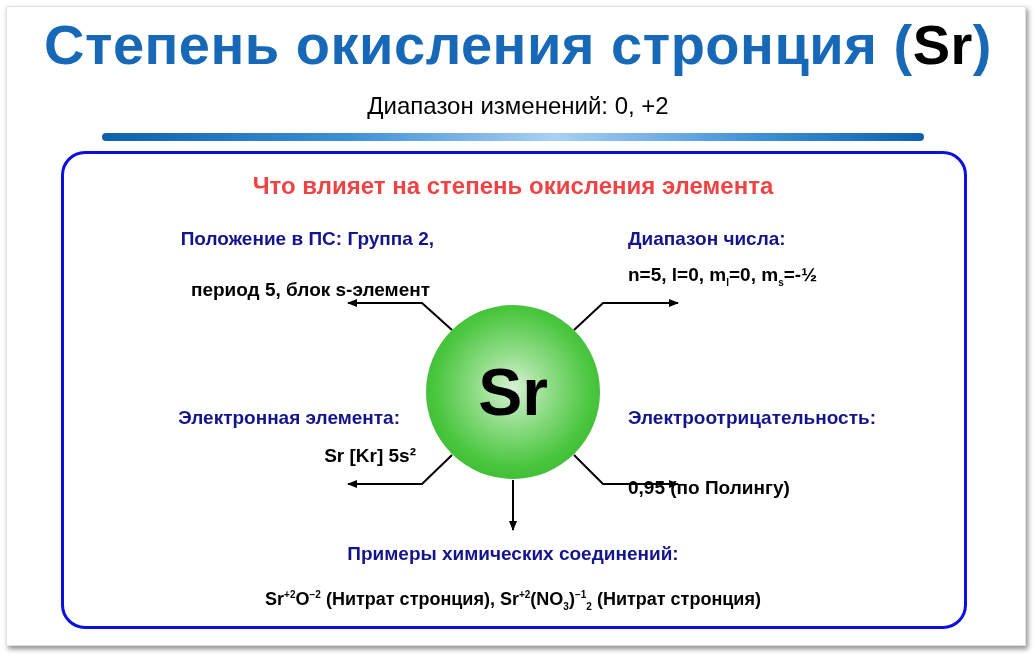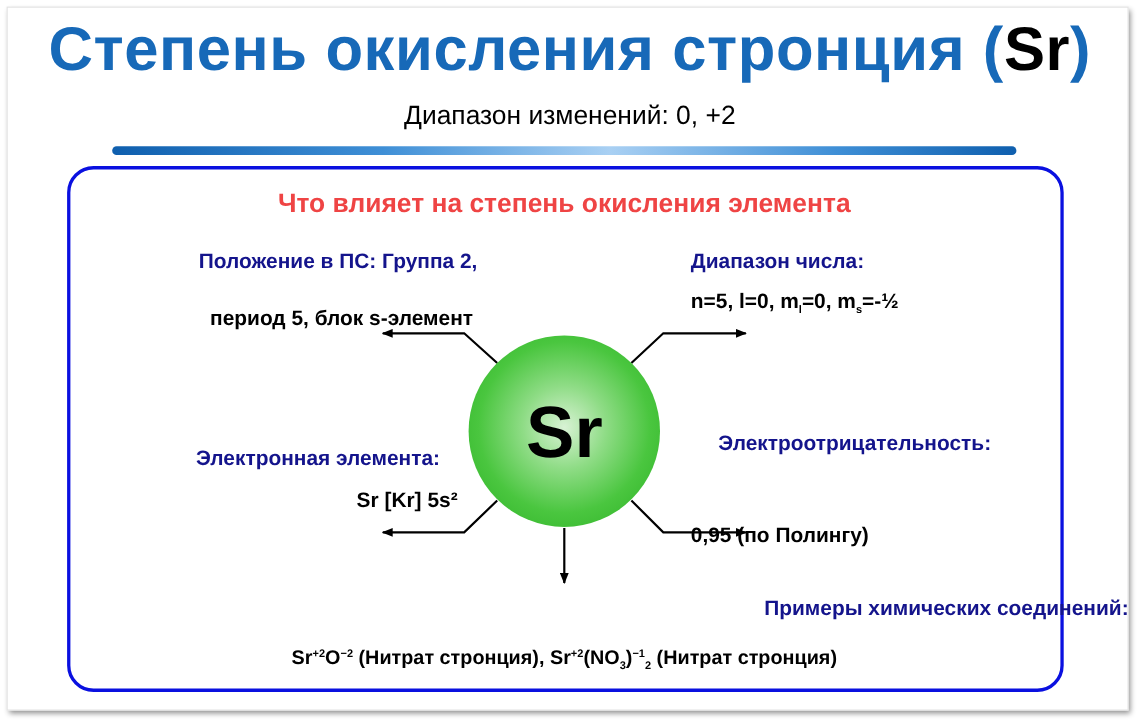--- a/index.html
+++ b/index.html
@@ -65,34 +65,34 @@
 
 <div class="lbl navy right-al" style="left:124px; top:227px; width:310px;">Положение в ПС: Группа 2,</div>
 <div class="lbl black right-al" style="left:124px; top:266px; width:306px;margin-top:12px;">период 5, блок s-элемент</div>
 
 <div class="lbl navy" style="left:628px; top:227px;">Диапазон числа:</div>
 <div class="lbl black" style="left:628px; top:263px;"><span>n=5, l=0, m</span><sub>l</sub><span>=0, m</span><sub>s</sub><span>=-½</span></div>
 
 <div class="lbl navy right-al" style="left:100px; top:406px; width:300px;">Электронная элемента:</div>
 <div class="lbl black right-al" style="left:114px; top:444px; width:302px;">Sr [Kr] 5s²</div>
 
-<div class="lbl navy" style="left:628px; top:392px;margin-left:25px;">Электроотрицательность:</div>
+<div class="lbl navy" style="left:628px; top:406px;">Электроотрицательность:</div>
 <div class="lbl black" style="left:628px; top:444px;margin-top:32px;">0,95 (по Полингу)</div>
 
 <svg class="lines" width="1036" height="657">
   <defs>
     <marker id="ah" markerWidth="10" markerHeight="8" refX="9" refY="4" orient="auto" markerUnits="userSpaceOnUse">
       <path d="M0,0 L10,4 L0,8 Z" fill="#000"></path>
     </marker>
   </defs>
   <polyline points="452,330 422,303 348,303" fill="none" stroke="#000" stroke-width="2" marker-end="url(#ah)"></polyline>
   <polyline points="452,455 422,484 348,484" fill="none" stroke="#000" stroke-width="2" marker-end="url(#ah)"></polyline>
   <polyline points="574,330 603,303 678,303" fill="none" stroke="#000" stroke-width="2" marker-end="url(#ah)"></polyline>
   <polyline points="574,455 603,484 678,484" fill="none" stroke="#000" stroke-width="2" marker-end="url(#ah)"></polyline>
   <line x1="513" y1="480" x2="513" y2="530" stroke="#000" stroke-width="2" marker-end="url(#ah)"></line>
 </svg>
 
 <div class="circle">
   <div class="circle-label">Sr</div>
 </div>
 
-<div class="lbl navy" style="left:0; top:542px; width:1026px; text-align:right;">Примеры химических соединений:</div>
+<div class="lbl navy" style="left:0; top:542px; width:1026px; text-align:center;">Примеры химических соединений:</div>
 <div class="formula"><span>Sr</span><sup>+2</sup><span>O</span><sup>−2</sup><span> (Нитрат стронция), </span><span>Sr</span><sup>+2</sup><span>(NO</span><sub>3</sub><span>)</span><sup>−1</sup><sub>2</sub><span> (Нитрат стронция)</span></div>
 
 </body></html>

